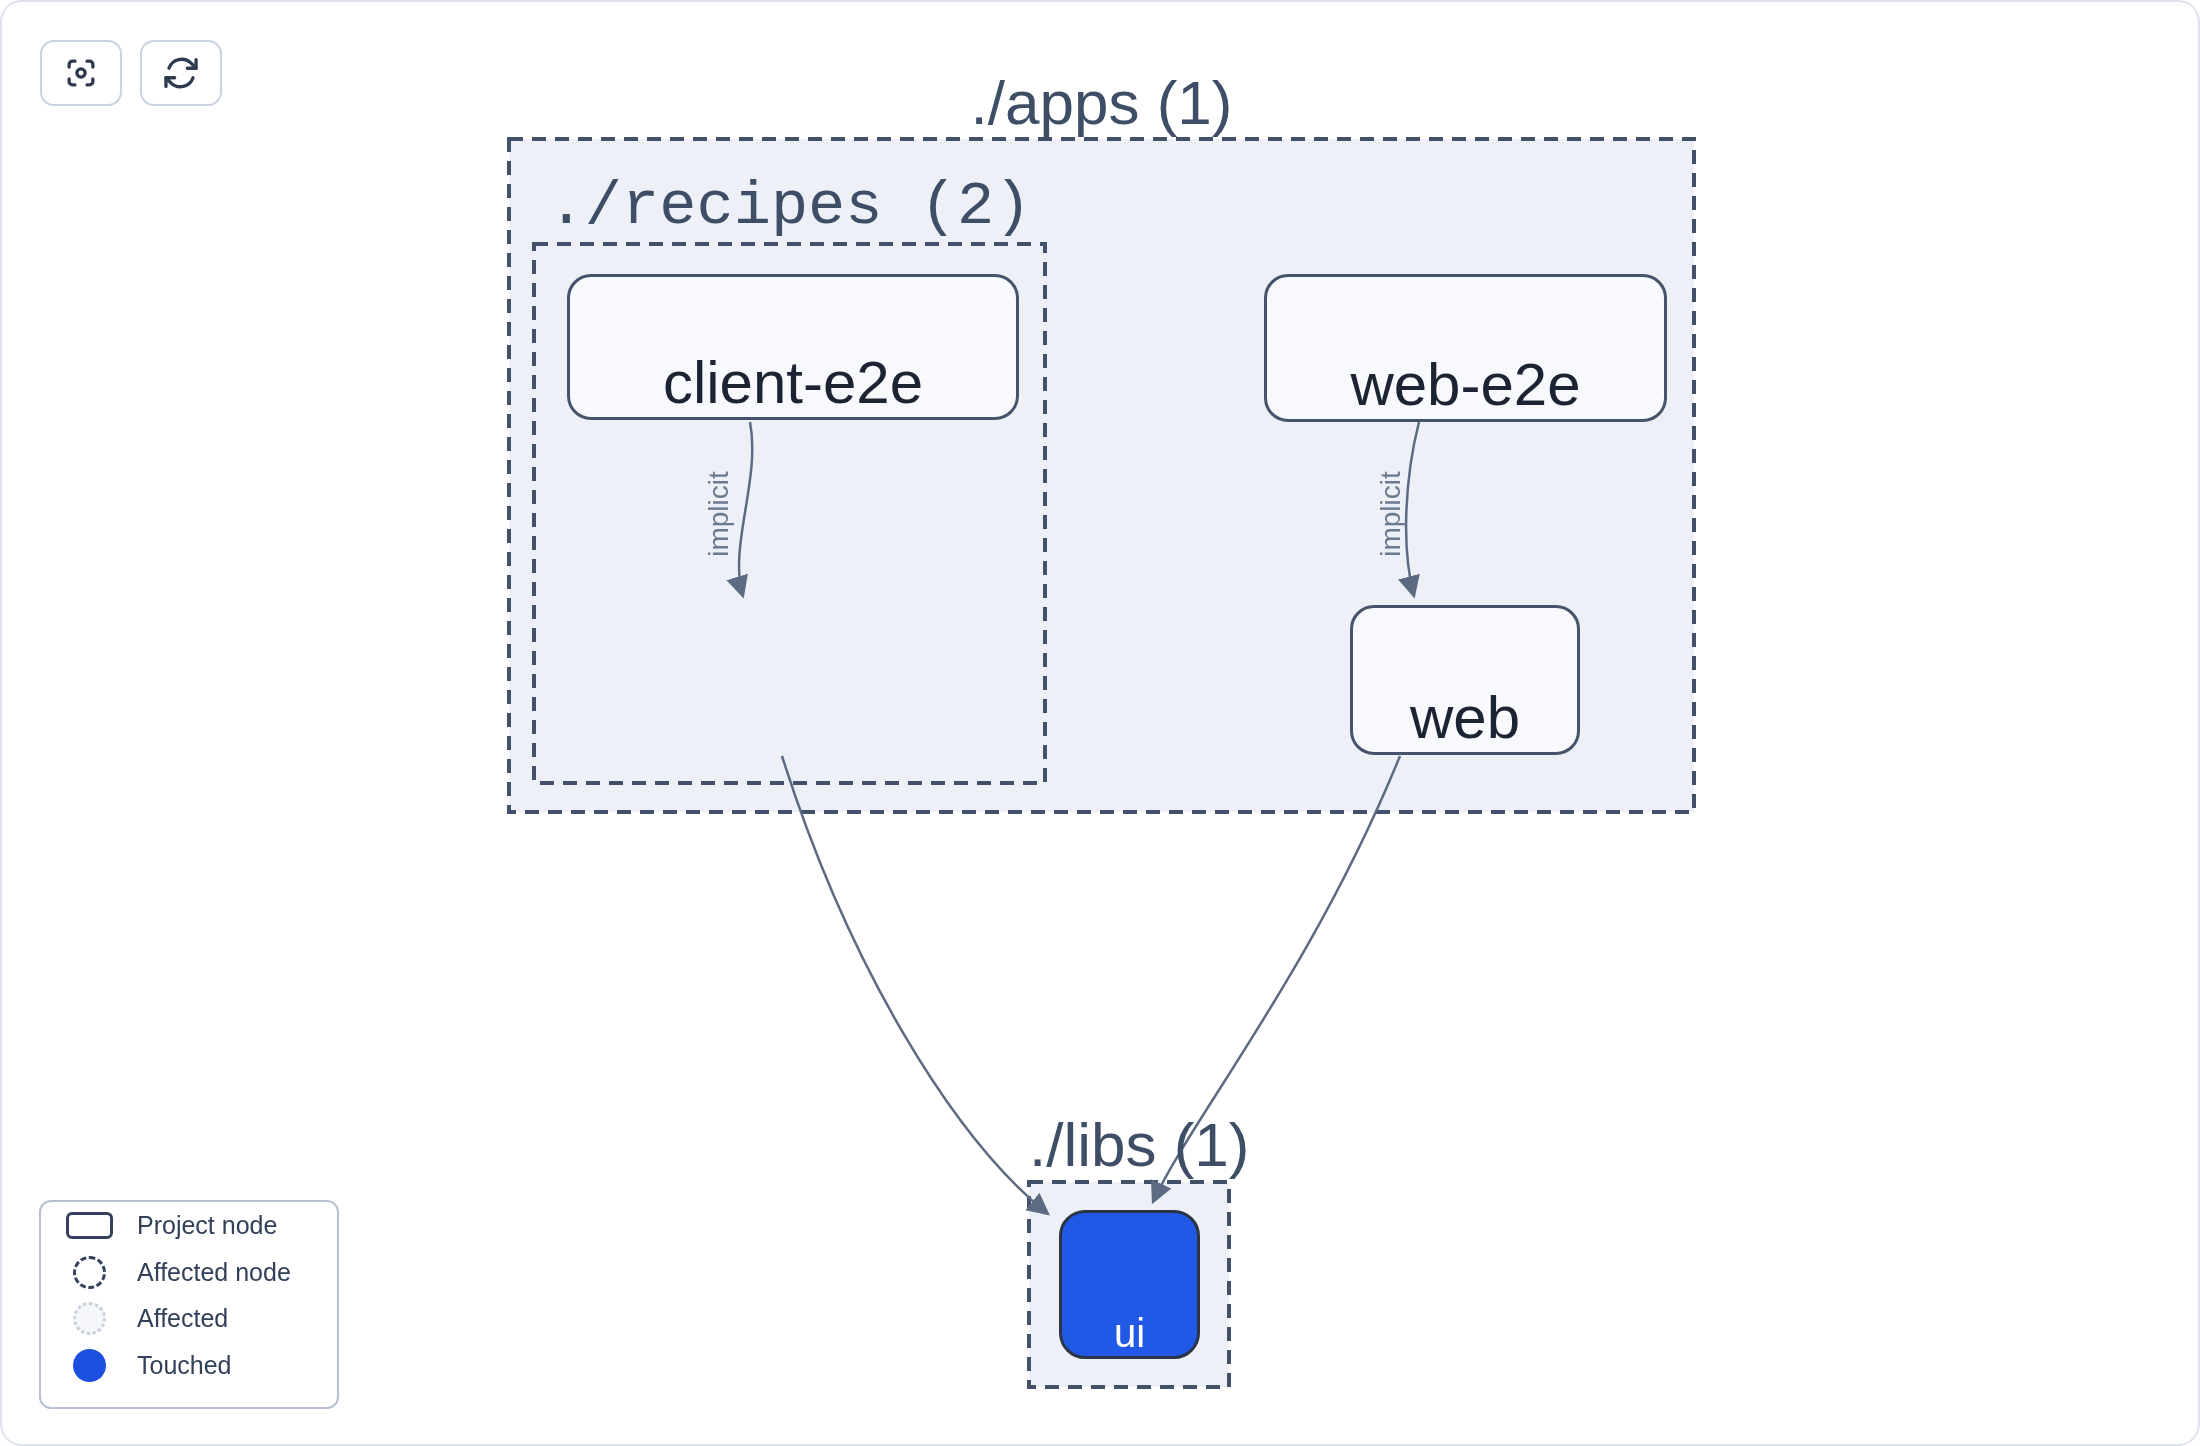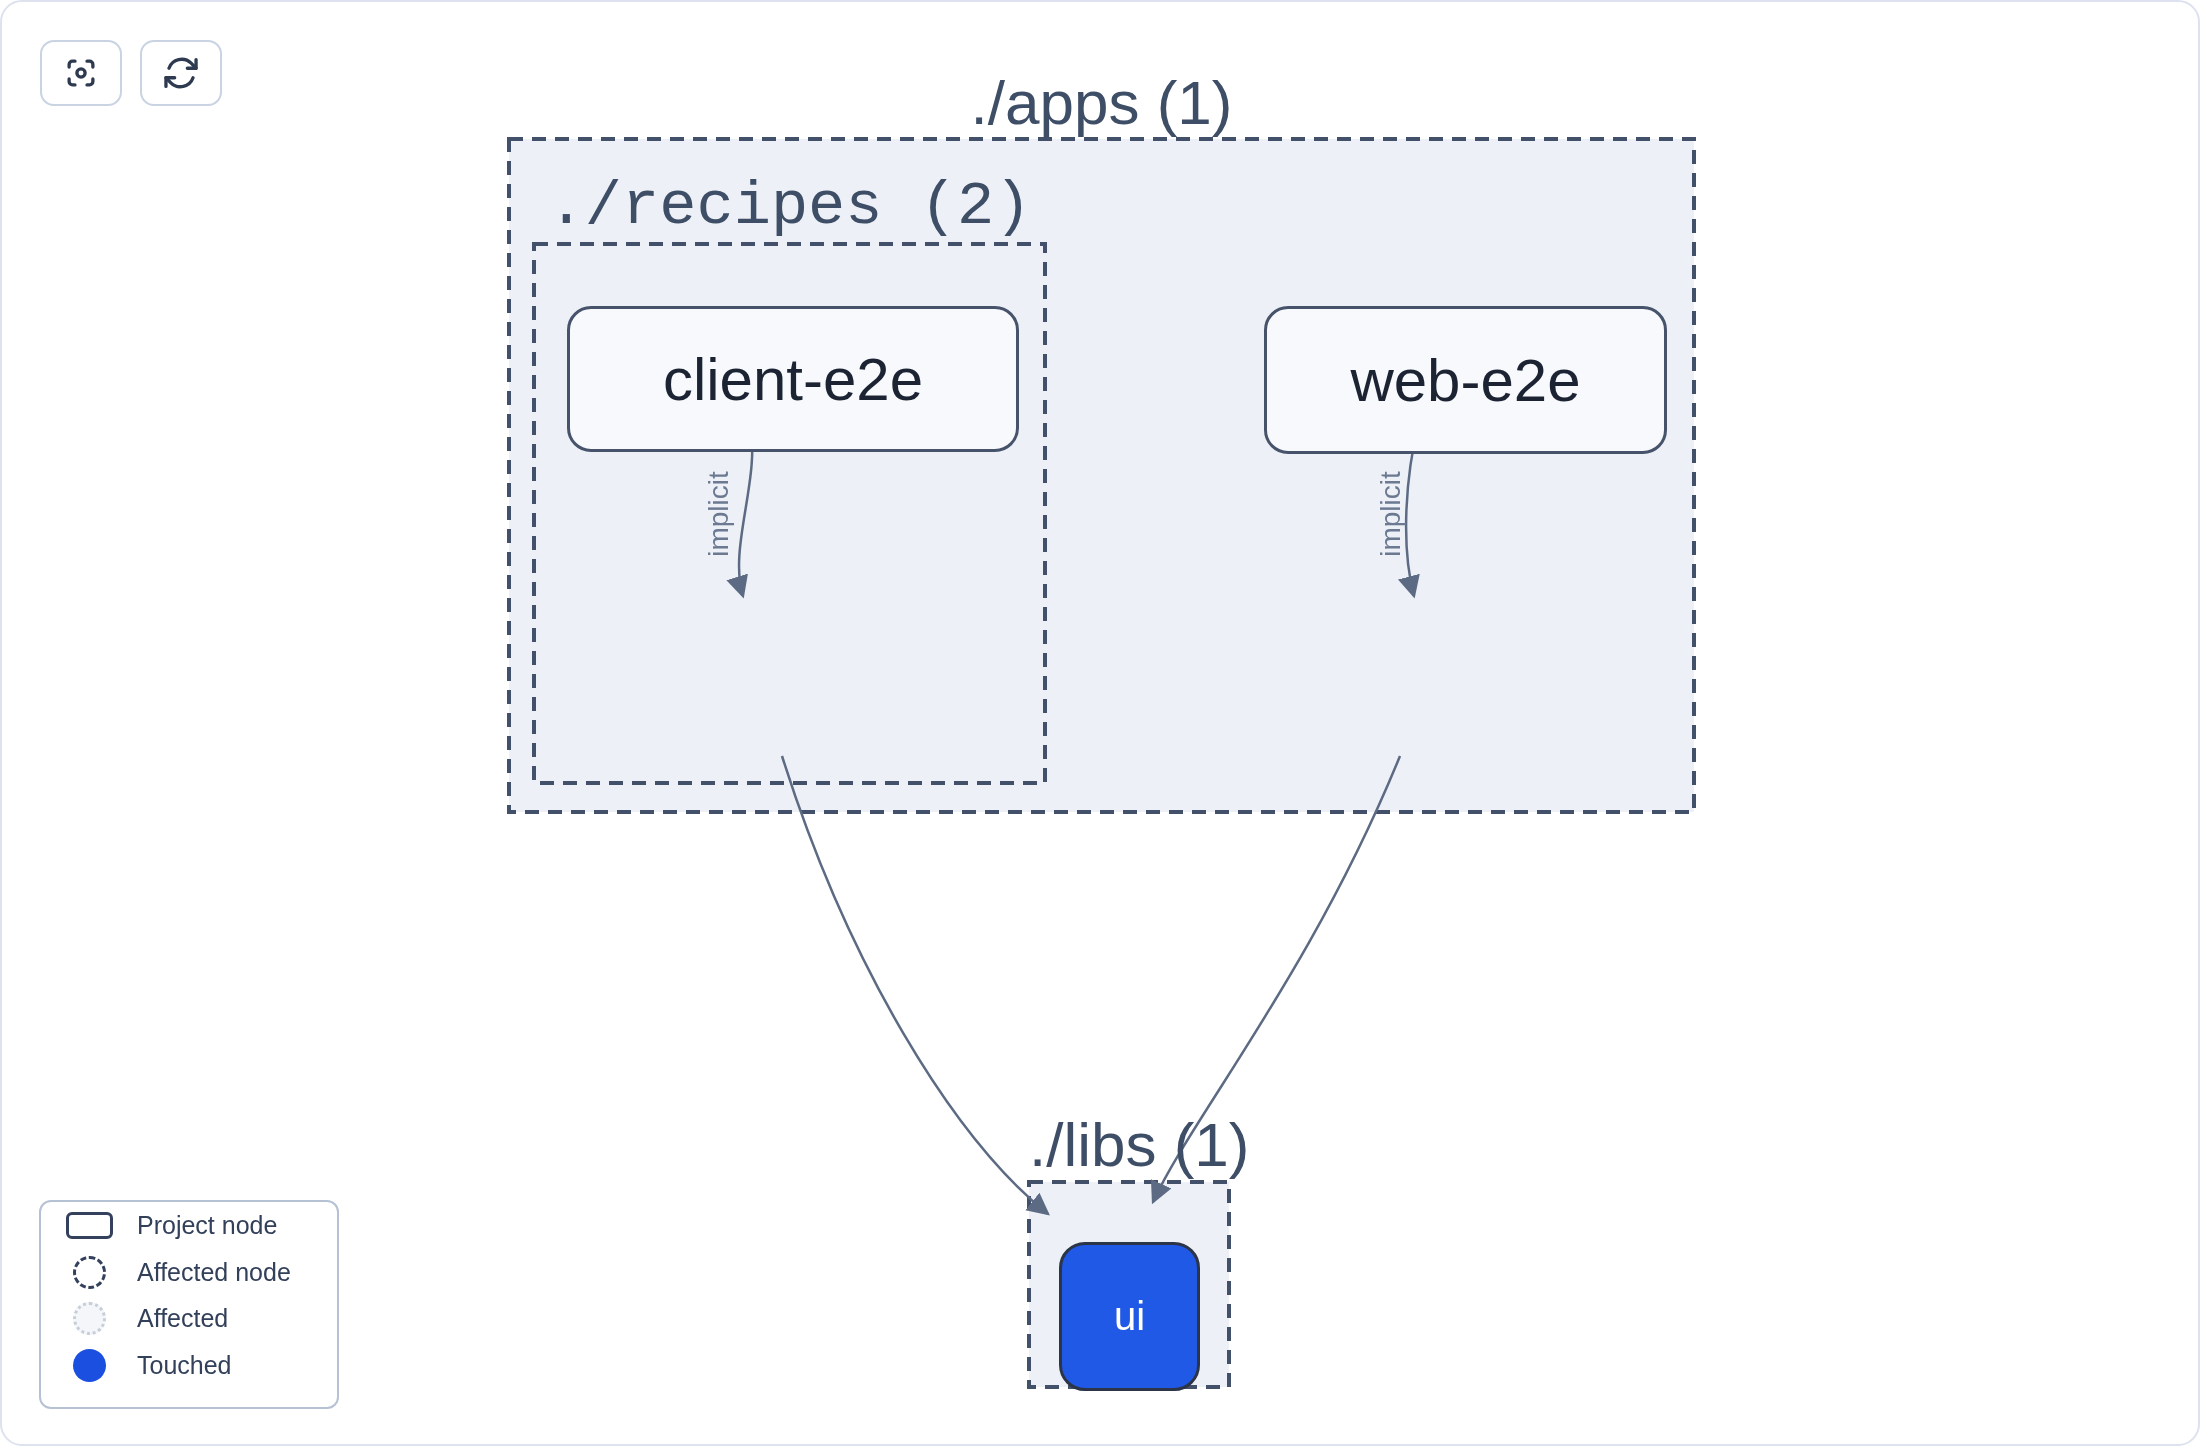--- a/index.html
+++ b/index.html
@@ -52,26 +52,25 @@
   #label-recipes { left: 532px;  top: 166px;  width: 511px; font-family: Liberation Mono, monospace;  }
   #label-libs    { left: 1027px; top: 1104px; width: 200px;  }
 
   .node {
     position: absolute;
     z-index: 3;
     background: #f7f9fc;
     border: 3px solid #46536b;
     border-radius: 24px;
     display: flex;
-    align-items: center;
+    align-items: flex-end;
     justify-content: center;
     font-size: 60px;
     color: #1c2434;
     cursor: pointer;
-    margin-top: 32px;
   }
   #node-client-e2e { left: 565px;  top: 272px;  width: 452px; height: 146px; }
   #node-web-e2e    { left: 1262px; top: 272px;  width: 403px; height: 148px; }
   #node-client     { left: 650px;  top: 605px;  width: 282px; height: 148px; }
   #node-web        { left: 1348px; top: 603px;  width: 230px; height: 150px; }
   #node-ui {
     left: 1057px; top: 1208px; width: 141px; height: 149px;
     background: #2059e6;
     border: 3px solid #2b3547;
     border-radius: 26px;
@@ -138,20 +137,23 @@
   <div class="group-label" id="label-apps">./apps (1)</div>
   <div class="group-label" id="label-recipes">./recipes (2)</div>
   <div class="group-label" id="label-libs">./libs (1)</div>
 
   <div class="node" id="node-client-e2e">
     <span>client-e2e</span>
   </div>
   <div class="node" id="node-web-e2e">
     <span>web-e2e</span>
   </div>
+  <div class="node" id="node-web">
+    <span>web</span>
+  </div>
   <div class="node" id="node-ui">
     <span>ui</span>
   </div>
 
   <div class="tool-btn" id="btn-focus">
     <svg viewBox="0 0 24 24">
       <path d="M4.5 8.2 V6.6 A2.1 2.1 0 0 1 6.6 4.5 H8.2"></path>
       <path d="M15.8 4.5 H17.4 A2.1 2.1 0 0 1 19.5 6.6 V8.2"></path>
       <path d="M19.5 15.8 V17.4 A2.1 2.1 0 0 1 17.4 19.5 H15.8"></path>
       <path d="M8.2 19.5 H6.6 A2.1 2.1 0 0 1 4.5 17.4 V15.8"></path>

